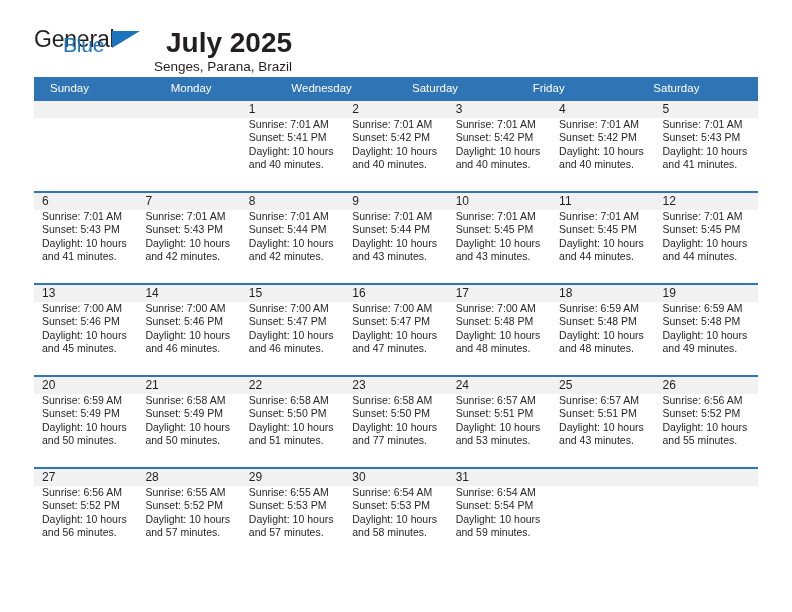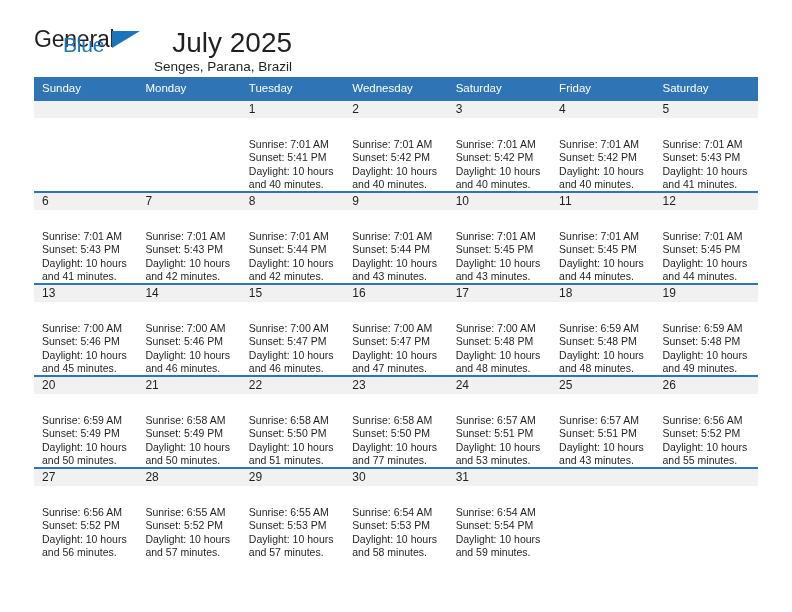--- a/index.html
+++ b/index.html
@@ -62,21 +62,21 @@
     border-left: 28px solid #1b74bc;
     border-bottom: 17px solid transparent;
   }
 
   .title-block {
     text-align: right;
     padding-top: 0px;
   }
   .cal-title {
     font-size: 28px;
-    font-weight: normal;
+    font-weight: bold;
     color: #231f20;
     line-height: 1.1;
     letter-spacing: 0px;
   }
   .cal-subtitle {
     font-size: 13.5px;
     color: #231f20;
     letter-spacing: 0px;
   }
 
@@ -89,21 +89,21 @@
   .dow-row {
     display: flex;
     background: #2f74b5;
     height: 22px;
   }
   .dow-cell {
     flex: 1 1 0;
     color: #ffffff;
     font-size: 11.5px;
     line-height: 22px;
-    padding-left: 8px;
+    padding-left: 16px;
     box-sizing: border-box;
   }
 
   .week-row {
     display: flex;
     height: 90px;
     position: relative;
     border-top: 2px solid #2f74b5;
   }
   .week-row:first-of-type {
@@ -121,21 +121,21 @@
     height: 17px;
     background: #f1f1f1;
     font-size: 12px;
     color: #231f20;
     line-height: 17px;
     padding-left: 8px;
     box-sizing: border-box;
   }
 
   .day-body {
-    padding: 20px 8px 0 8px;
+    padding: 0 8px 0 8px;
     box-sizing: border-box;
   }
   .day-line {
     font-size: 10.5px;
     line-height: 13.4px;
     color: #231f20;
     white-space: nowrap;
   }
 </style>
 </head>
@@ -156,21 +156,20 @@
       <div class="cal-subtitle">Senges, Parana, Brazil</div>
     </div>
 
   </div>
 
   <div class="calendar">
 
     <div class="dow-row">
       <div class="dow-cell">Sunday</div>
       <div class="dow-cell">Monday</div>
-      <div class="dow-cell">Tuesday</div>
       <div class="dow-cell">Wednesday</div>
       <div class="dow-cell">Saturday</div>
       <div class="dow-cell">Friday</div>
       <div class="dow-cell">Saturday</div>
     </div>
 
     <div class="week-row">
       <div class="day-cell">
         <div class="day-number-band"></div>
         <div class="day-body">

